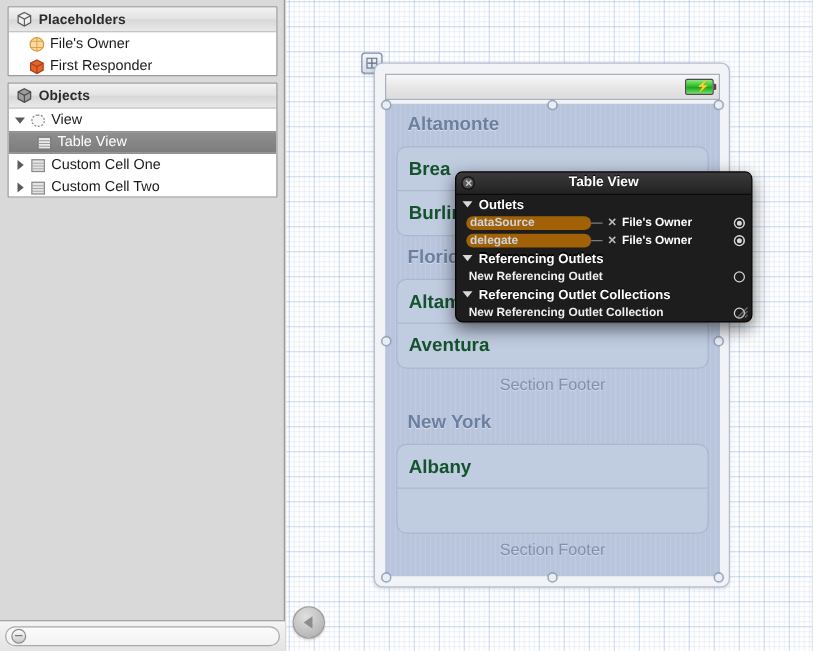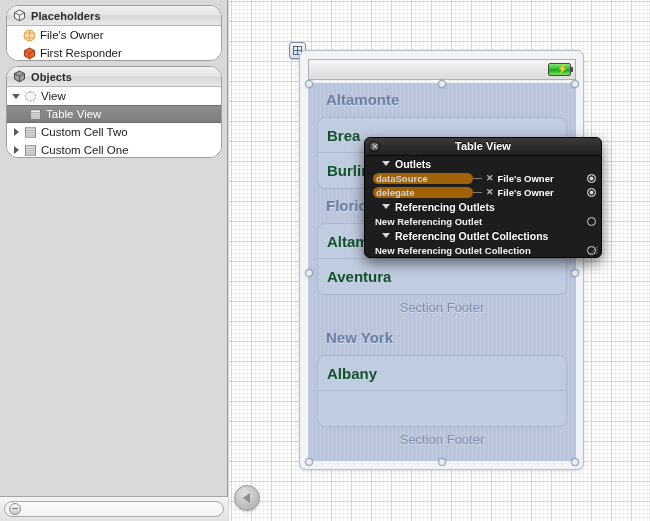--- a/index.html
+++ b/index.html
@@ -26,21 +26,21 @@
     height: 521px;
     background: #d9d9d9;
     border-right: 1px solid #9a9a9a;
     box-sizing: border-box;
   }
   .panel {
     position: absolute;
     left: 6px;
     width: 216px;
     border: 1px solid #9d9d9d;
-    border-radius: 12px;
+    border-radius: 1px;
     background: #fdfdfd;
     box-sizing: border-box;
     overflow: hidden;
   }
   #panel-placeholders { top: 5px; height: 56px; }
   #panel-objects { top: 66px; height: 92px; }
 
   .panel-header {
     height: 20px;
     background: linear-gradient(to bottom, #f2f2f2 0%, #e3e3e3 48%, #d7d7d7 52%, #e9e9e9 100%);
@@ -295,21 +295,21 @@
   }
   #hud-close::after { transform: rotate(-45deg); }
 
   .hud-group-hdr {
     height: 15px;
     display: flex;
     align-items: center;
     font-size: 10.5px;
     font-weight: bold;
     color: #ffffff;
-    padding-left: 17px;
+    padding-left: 5px;
     text-shadow: 0 -1px 0 #000;
   }
   .hud-tri {
     width: 0; height: 0;
     border-left: 4px solid transparent;
     border-right: 4px solid transparent;
     border-top: 5px solid #d8d8d8;
     margin-right: 5px;
   }
   .hud-outlet-row {
@@ -516,32 +516,32 @@
         </div>
 
         <div class="row" style="padding-left:4px;">
           <span class="disclosure closed"></span>
           <span class="ico" style="margin-left:2px;">
             <svg width="13" height="13" viewBox="0 0 13 13">
               <rect x="1.5" y="1.8" width="10" height="9.4" fill="#e4e4e4" stroke="#8a8a8a" stroke-width="1"></rect>
               <path d="M1.5 4.6 H11.5 M1.5 6.8 H11.5 M1.5 9 H11.5" stroke="#a9a9a9" stroke-width="0.9"></path>
             </svg>
           </span>
-          <span class="label">Custom Cell Two</span>
+          <span class="label">Custom Cell One</span>
         </div>
 
         <div class="row" style="padding-left:4px;">
           <span class="disclosure closed"></span>
           <span class="ico" style="margin-left:2px;">
             <svg width="13" height="13" viewBox="0 0 13 13">
               <rect x="1.5" y="1.8" width="10" height="9.4" fill="#e4e4e4" stroke="#8a8a8a" stroke-width="1"></rect>
               <path d="M1.5 4.6 H11.5 M1.5 6.8 H11.5 M1.5 9 H11.5" stroke="#a9a9a9" stroke-width="0.9"></path>
             </svg>
           </span>
-          <span class="label">Custom Cell One</span>
+          <span class="label">Custom Cell Two</span>
         </div>
 
       </div>
     </div>
 
     <div id="sidebar-bottom">
       <div id="zoom-slider">
         <div id="zoom-knob"></div>
       </div>
     </div>

